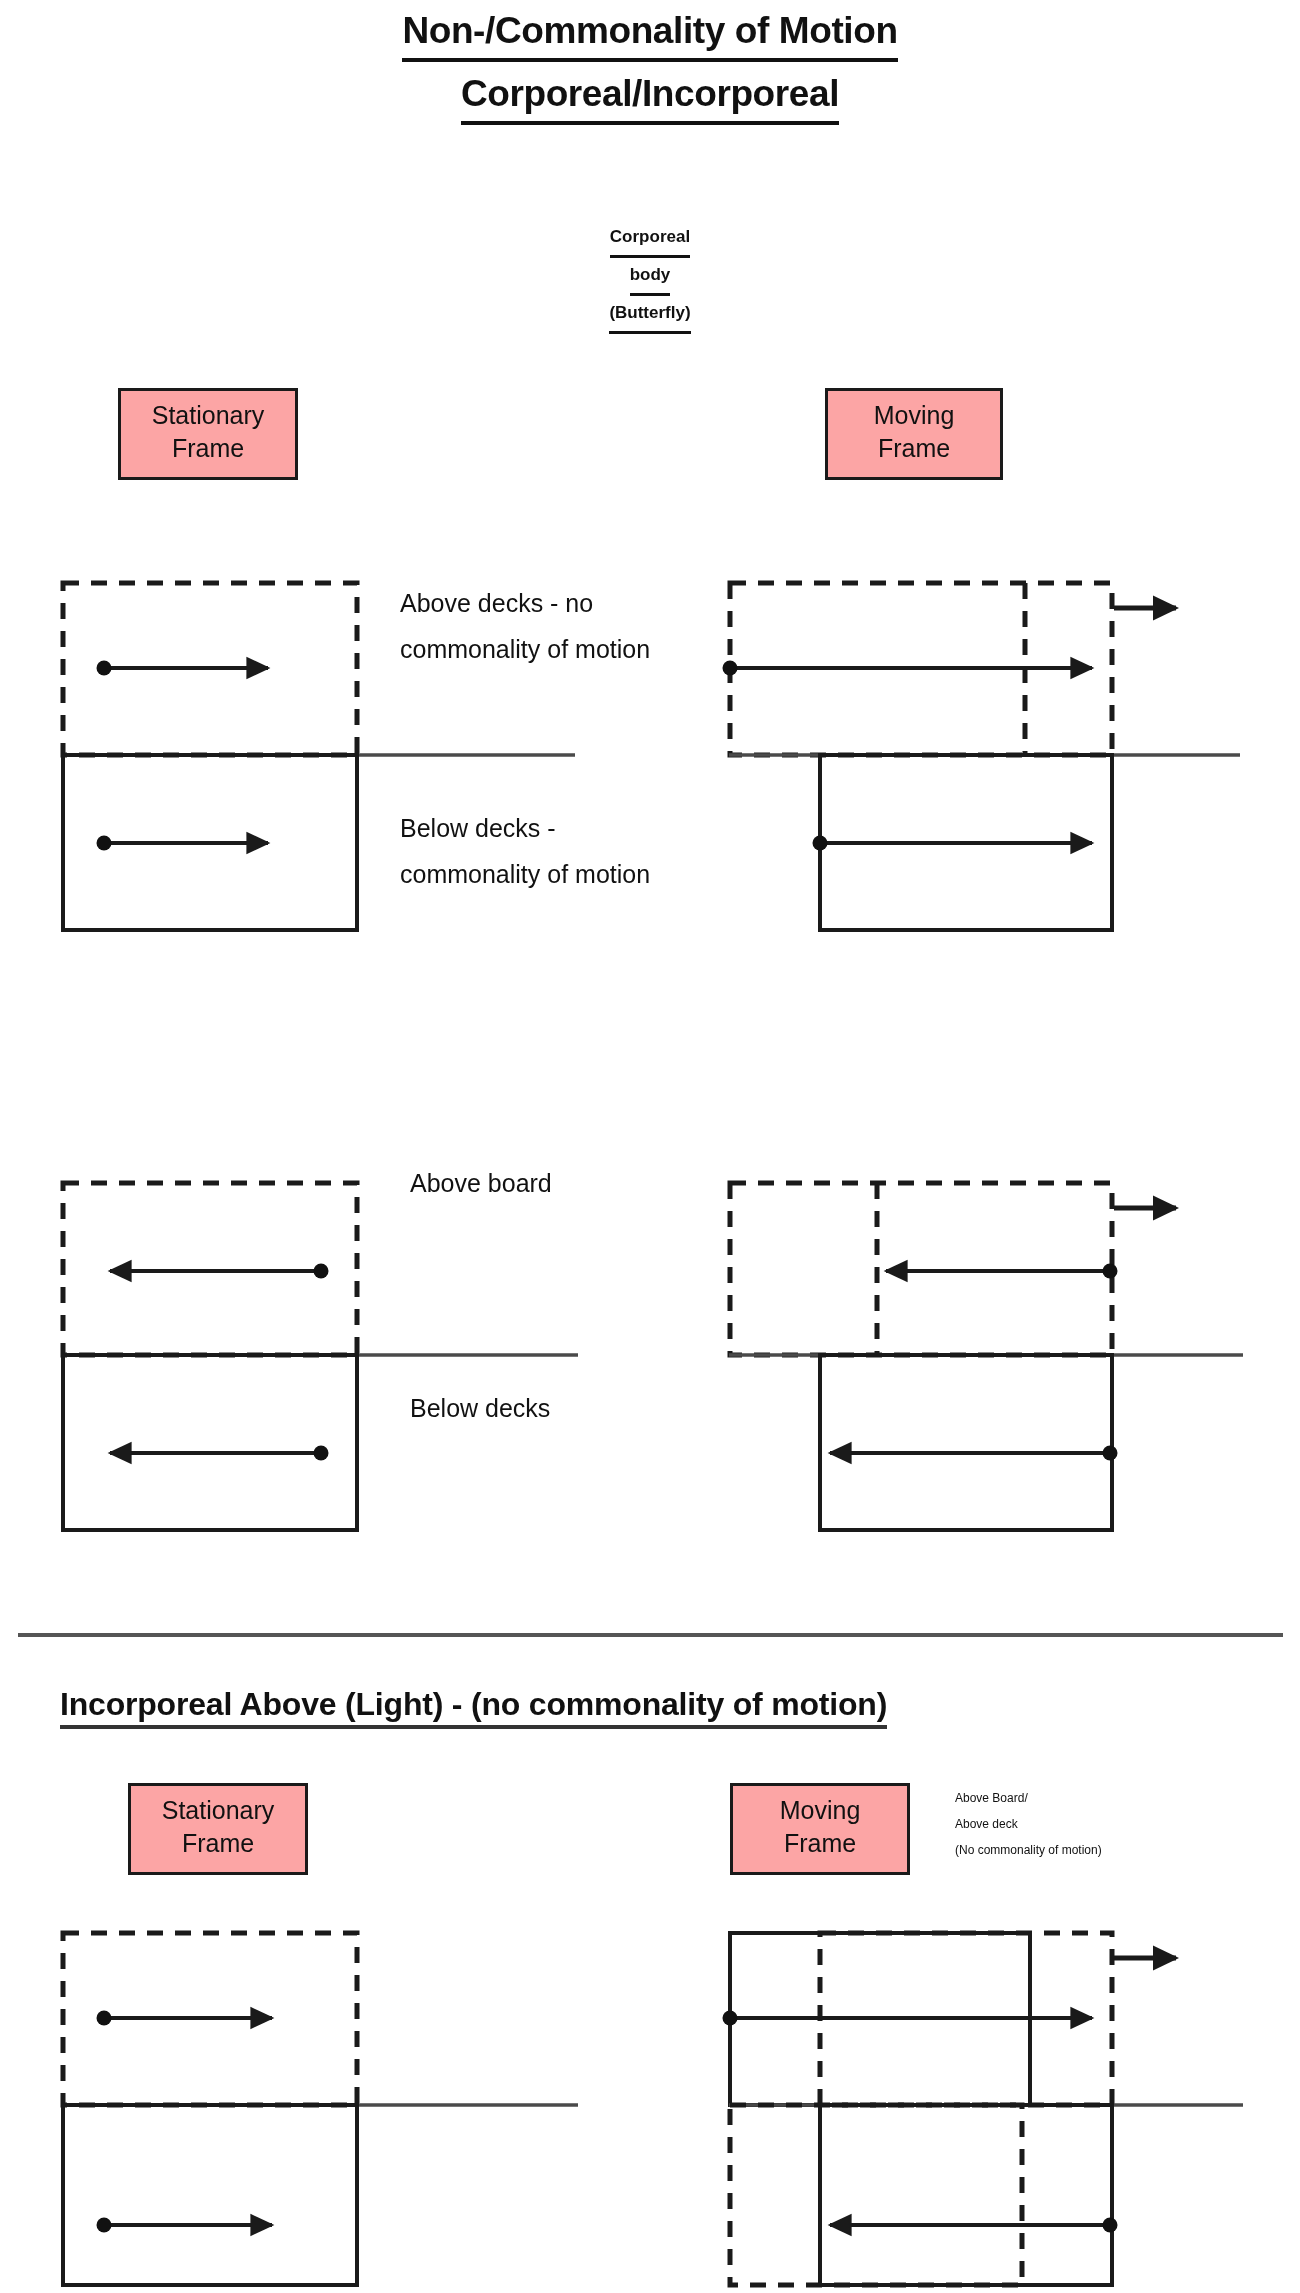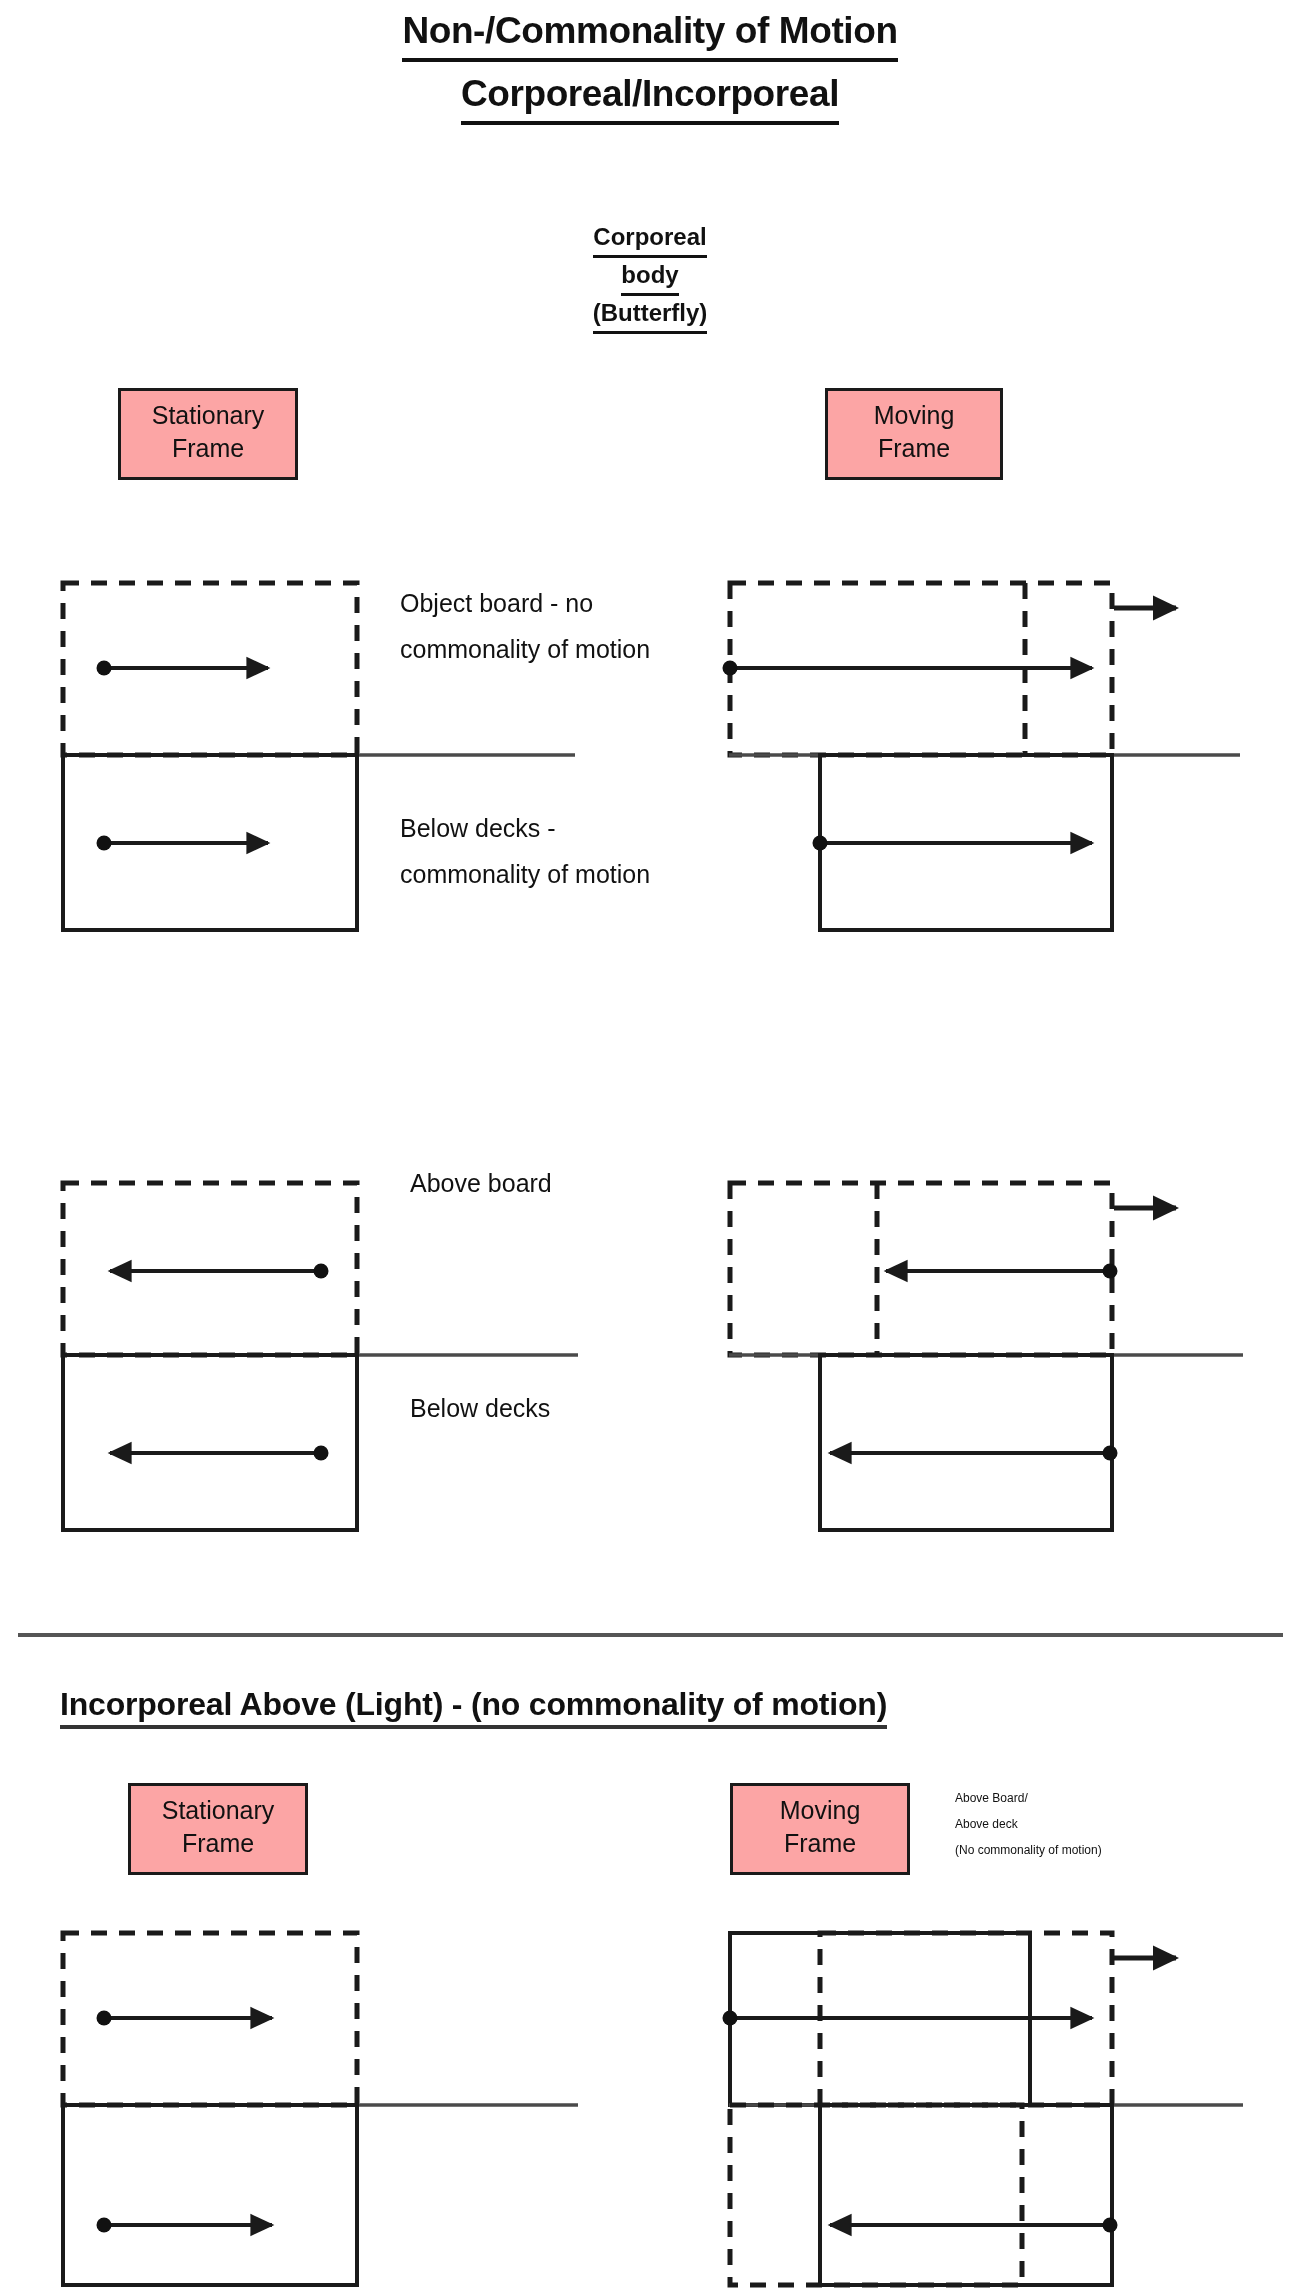--- a/index.html
+++ b/index.html
@@ -46,21 +46,21 @@
   .t3 { margin-top: 7px; }
 
   .subtitle-block {
     position: absolute;
     top: 220px;
     left: 0;
     width: 1300px;
     text-align: center;
   }
   .subtitle-line {
-    font-size: 24px;
+    font-size: 17px;
     font-weight: bold;
     line-height: 34px;
   }
   .subtitle-line span {
     border-bottom: 3px solid #111;
     display: inline-block;
     padding-bottom: 1px;
   }
 
   
@@ -160,21 +160,21 @@
 
   <div class="frame-box" id="frame-stationary-1">
     <div>Stationary</div>
     <div>Frame</div>
   </div>
   <div class="frame-box" id="frame-moving-1">
     <div>Moving</div>
     <div>Frame</div>
   </div>
 
-  <div class="annot" id="annot-above-1">Object board - no commonality of motion</div>
+  <div class="annot" id="annot-above-1">Above decks - no commonality of motion</div>
   <div class="annot" id="annot-below-1">Below decks - commonality of motion</div>
   <div class="annot" id="annot-above-2">Above board</div>
   <div class="annot" id="annot-below-2">Below decks</div>
 
   <svg class="diagram" id="diagram-1" width="1300" height="400" viewBox="0 0 1300 400">
     <defs>
       <marker id="ah-r" markerWidth="7" markerHeight="7" refX="5.4" refY="3.2" orient="auto" markerUnits="strokeWidth">
         <path d="M0,0.4 L6,3.2 L0,6 z" fill="#1a1a1a"></path>
       </marker>
       <marker id="ah-l" markerWidth="7" markerHeight="7" refX="5.4" refY="3.2" orient="auto" markerUnits="strokeWidth">

